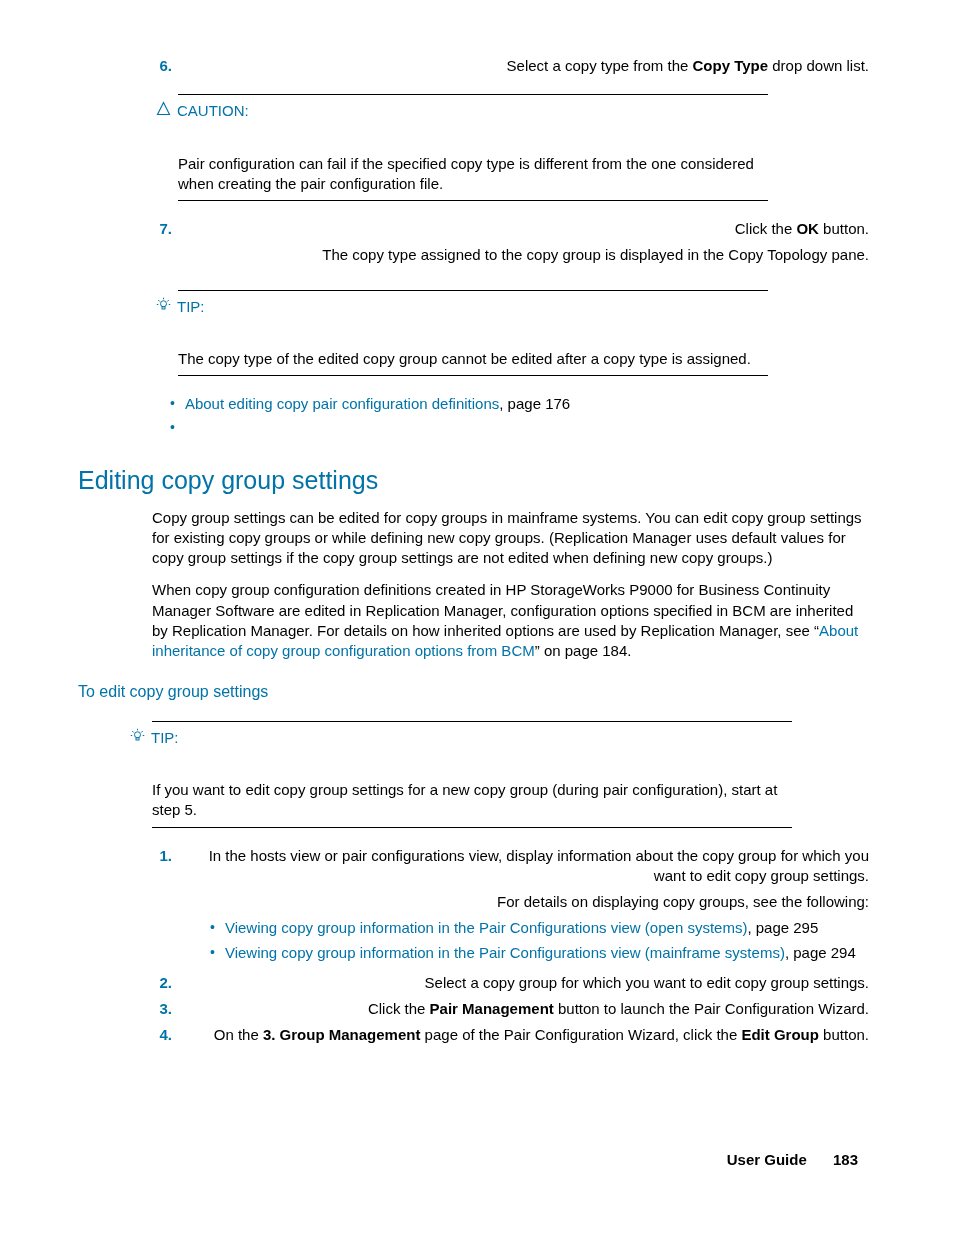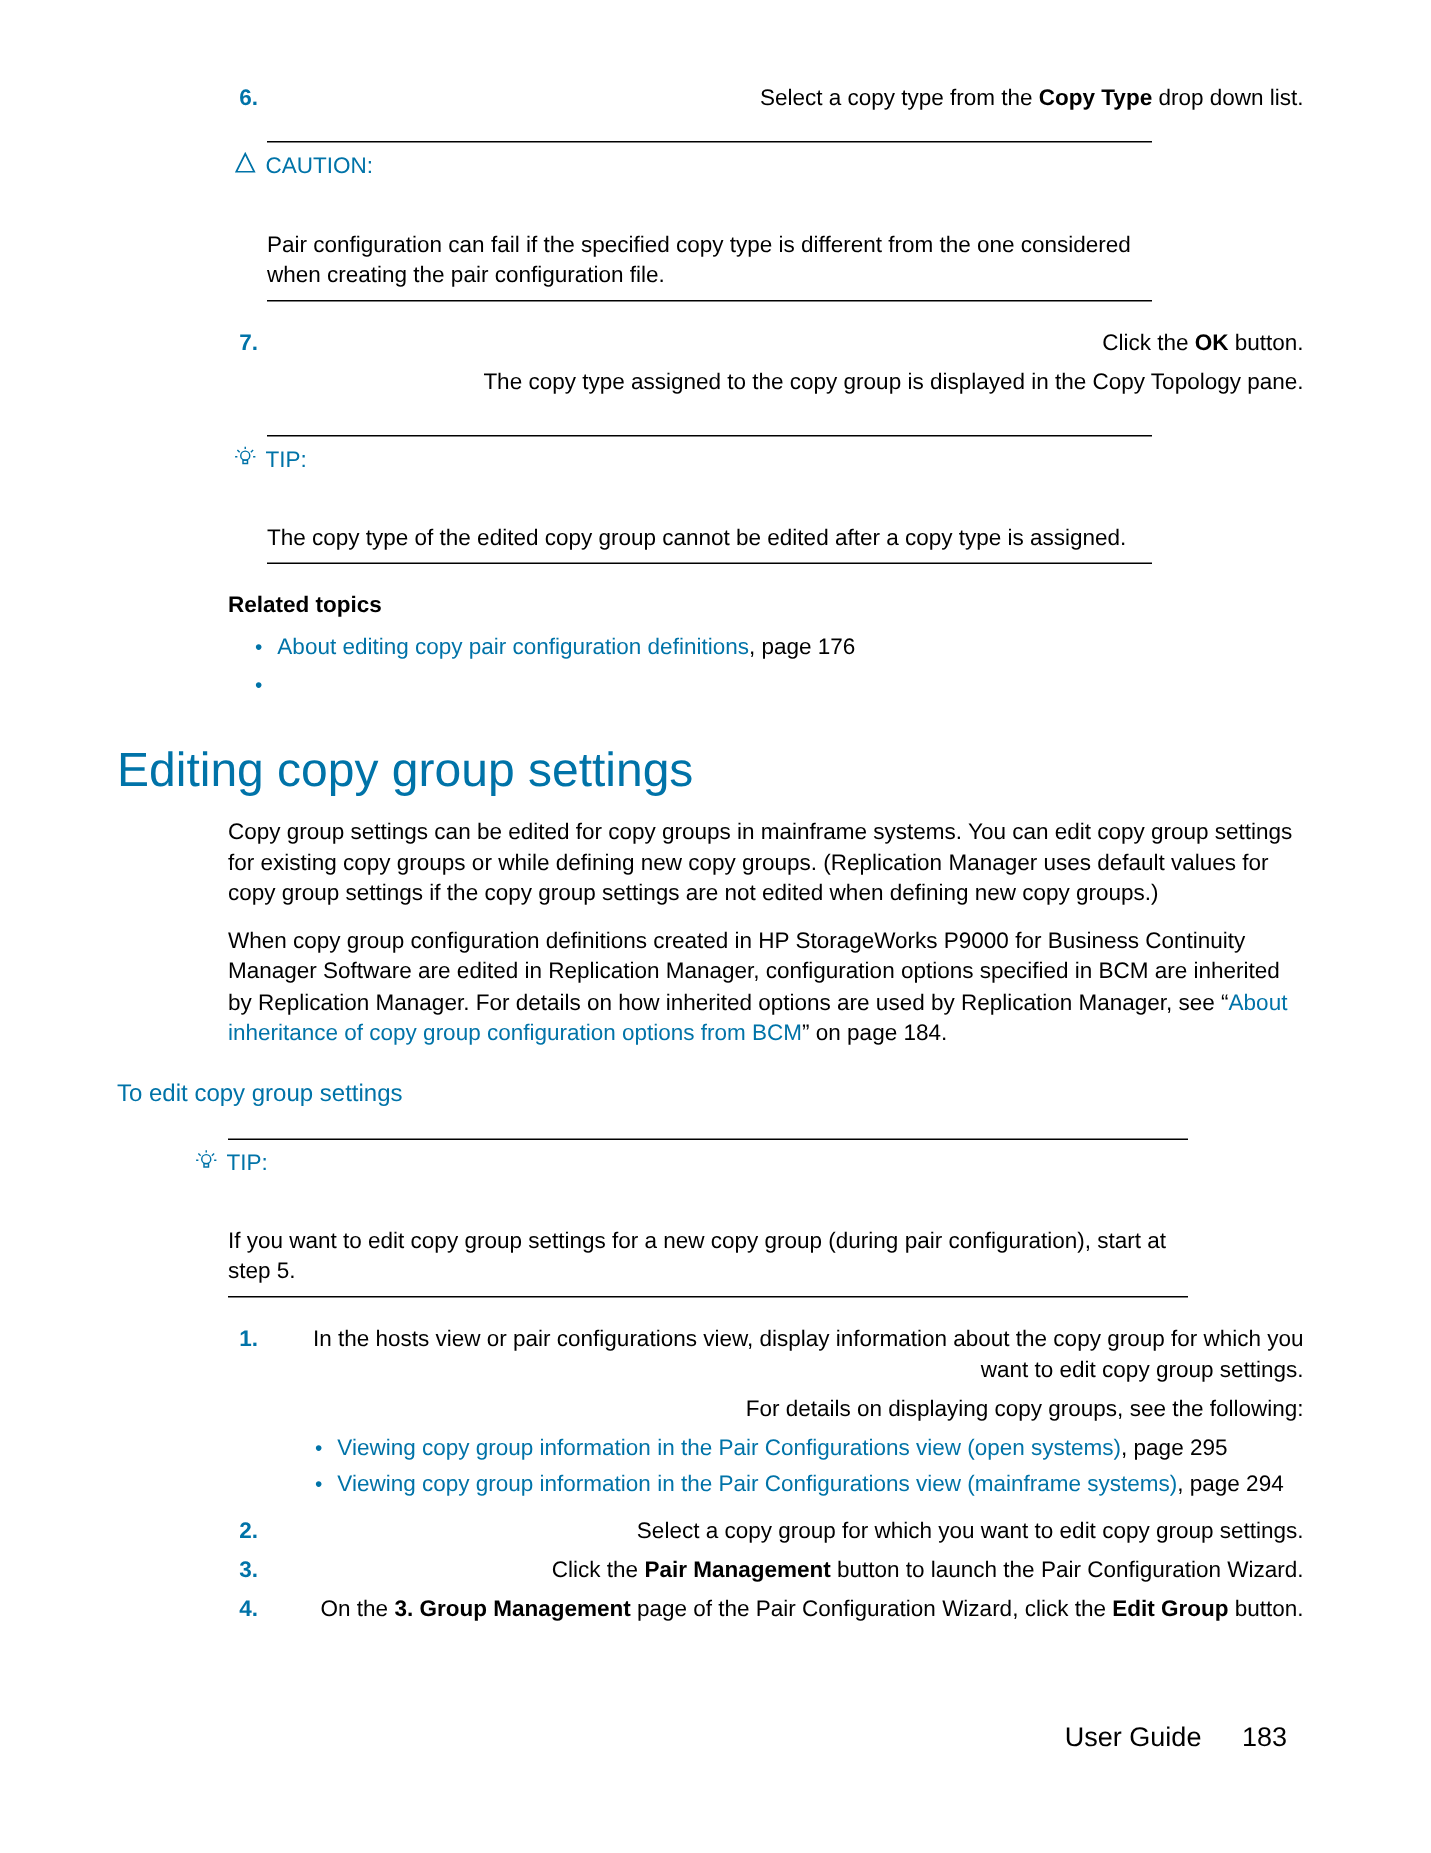--- a/index.html
+++ b/index.html
@@ -74,21 +74,21 @@
   .bullet-dot {
     color: #0073a8;
     margin-right: 10px;
     font-size: 14px;
     line-height: 1.4;
   }
   .link { color: #0073a8; }
   h2.sect {
     color: #0073a8;
     font-weight: 300;
-    font-size: 32px;
+    font-size: 25px;
     margin: 26px 0 10px 0;
   }
   h3.sect {
     color: #0073a8;
     font-weight: 300;
     font-size: 16px;
     margin: 20px 0 8px 0;
   }
   .para {
     margin-left: 74px;
@@ -96,22 +96,22 @@
   }
   .sub-bullet {
     display: flex;
     margin-left: 28px;
     margin-bottom: 4px;
   }
   .footer {
     position: absolute;
     bottom: 65px;
     right: 96px;
-    font-size: 18px;
-    font-weight: 400;
+    font-size: 15px;
+    font-weight: 700;
   }
   .footer .pageno { margin-left: 22px; }
   .indent-sub { margin-top:6px; margin-bottom:6px;}
 </style>
 </head>
 <body>
 
 <div class="page">
 
   <div class="ol-item">
@@ -152,21 +152,20 @@
           <line x1="1" y1="10" x2="3" y2="10" stroke="#0073a8" stroke-width="1.3"></line>
           <line x1="17" y1="10" x2="19" y2="10" stroke="#0073a8" stroke-width="1.3"></line>
           <rect x="8" y="13" width="4" height="3" fill="none" stroke="#0073a8" stroke-width="1.3"></rect>
         </svg>
       <span>TIP:</span>
     </div>
     <div class="callout-body">The copy type of the edited copy group cannot be edited after a copy type is assigned.</div>
     <hr class="callout-rule">
   </div>
 
-  <div class="related-heading">Related topics</div>
   <div class="bullet-item">
     <span class="bullet-dot">•</span>
     <div><span class="link">About editing copy pair configuration definitions</span><span>, page 176</span></div>
   </div>
   <div class="bullet-item">
     <span class="bullet-dot">•</span>
   </div>
 
   <h2 class="sect">Editing copy group settings</h2>
   <div class="para">Copy group settings can be edited for copy groups in mainframe systems. You can edit copy group settings for existing copy groups or while defining new copy groups. (Replication Manager uses default values for copy group settings if the copy group settings are not edited when defining new copy groups.)</div>

